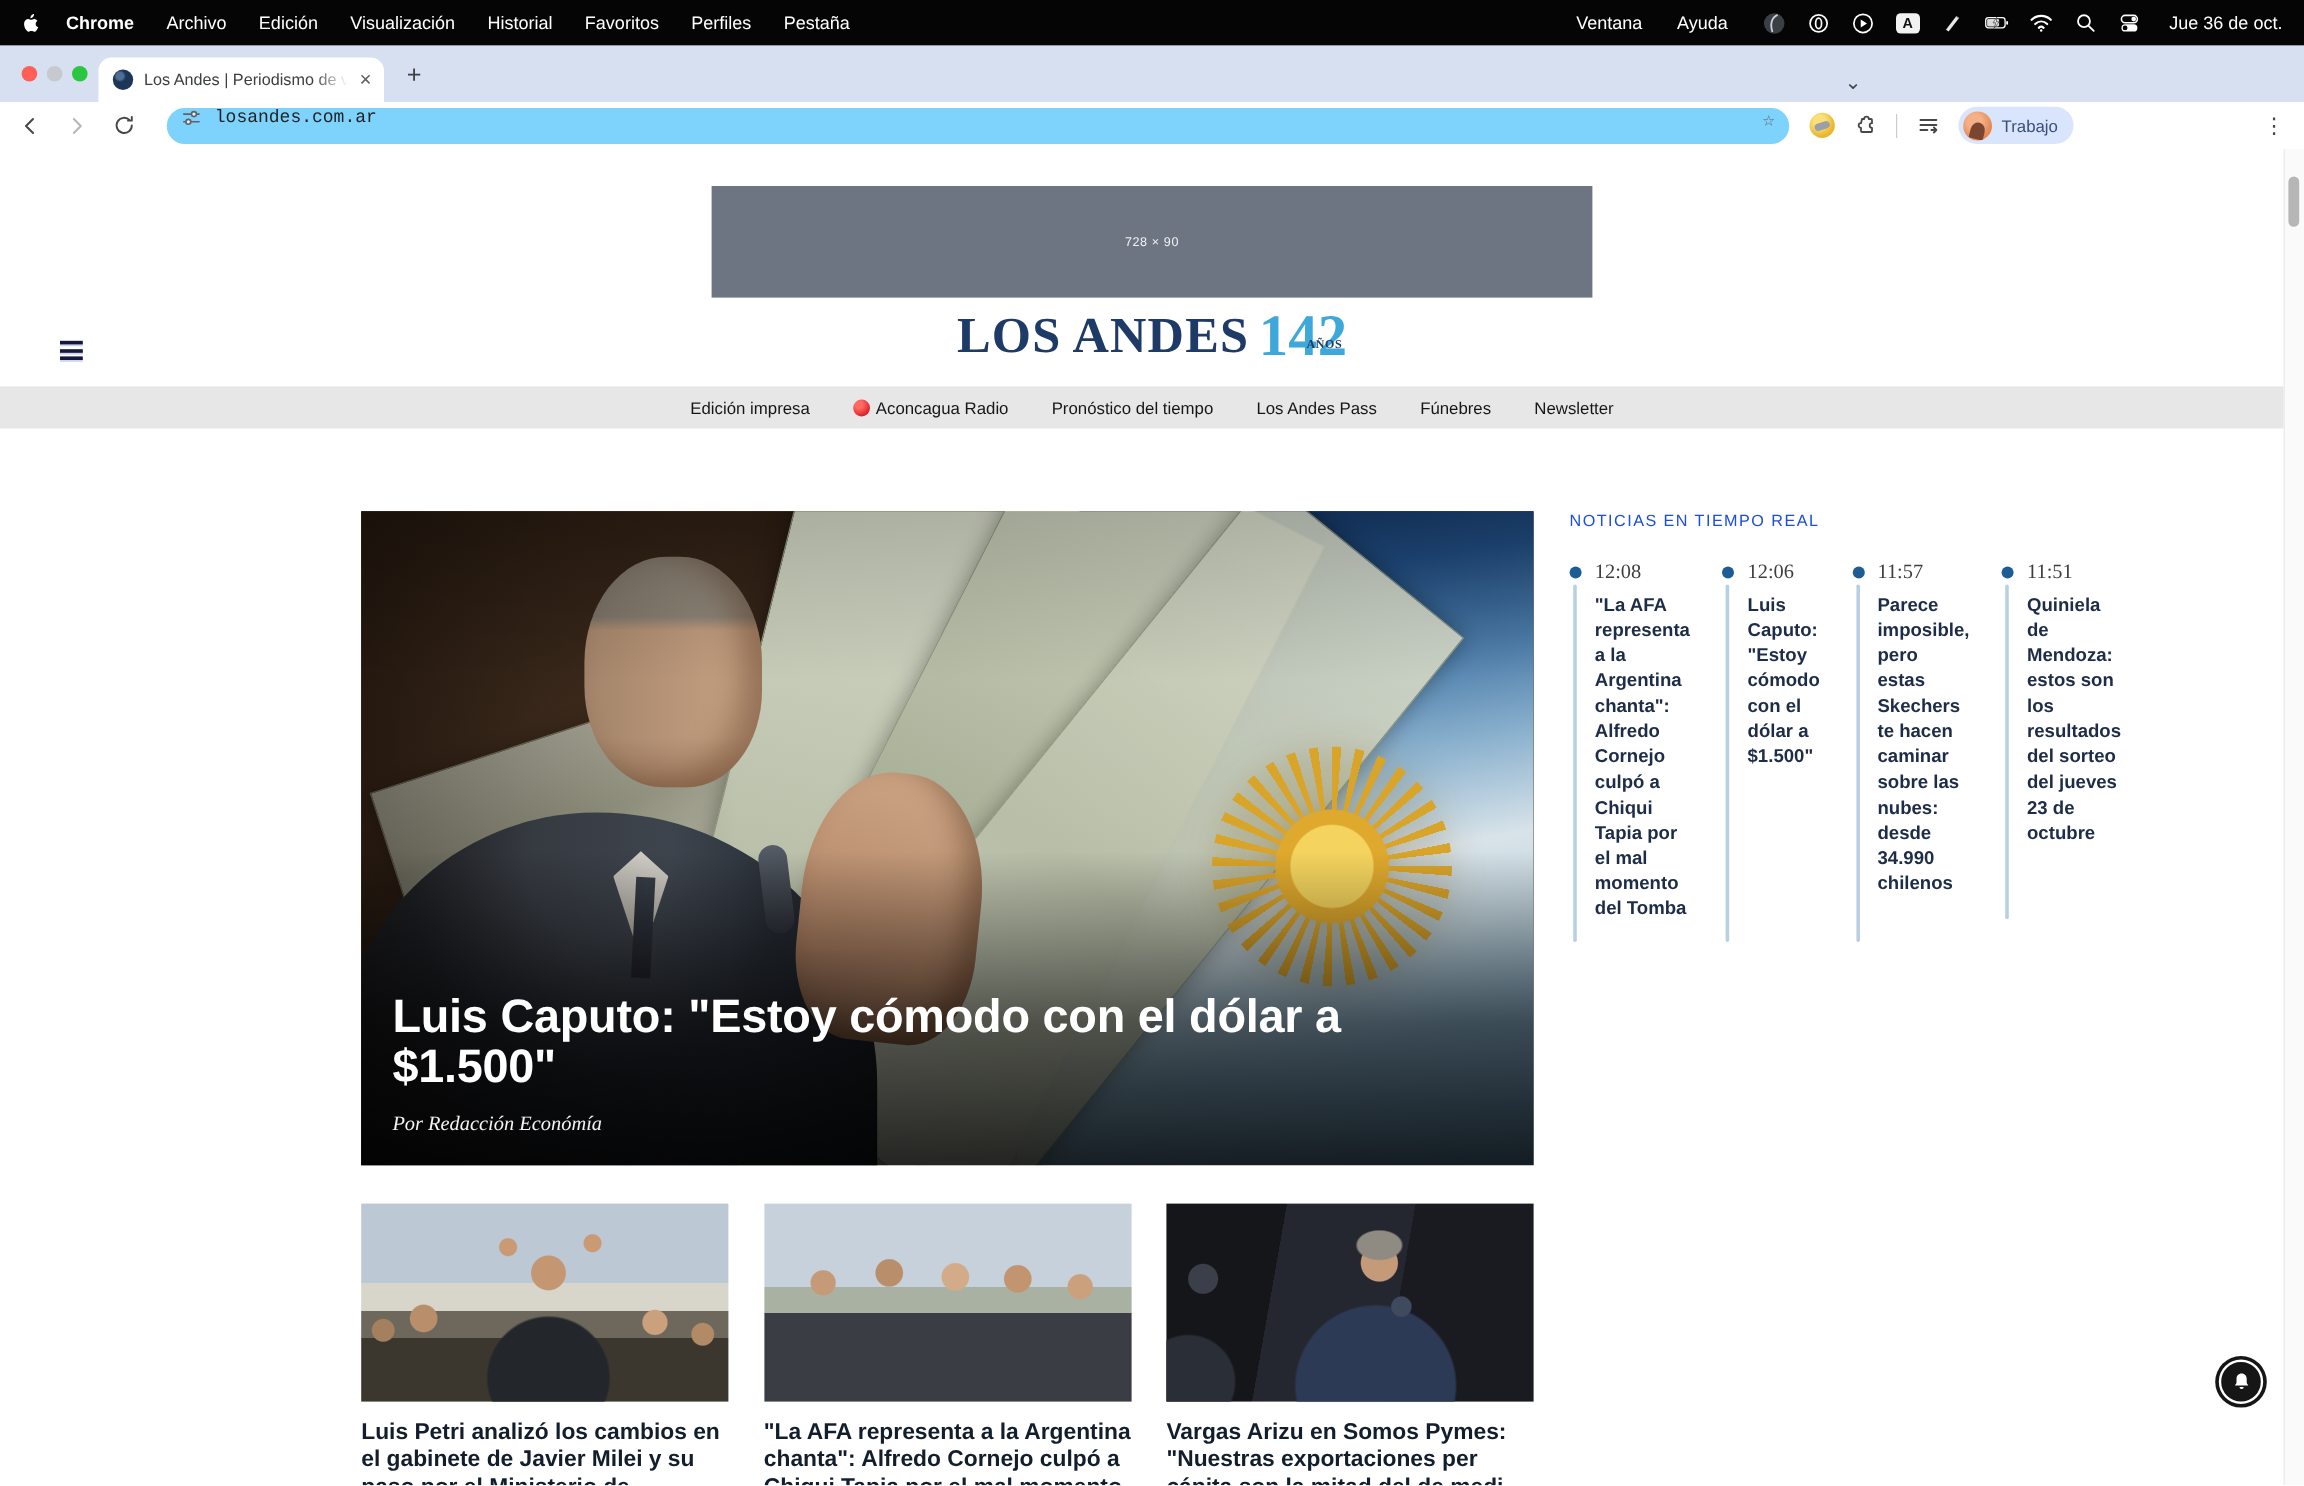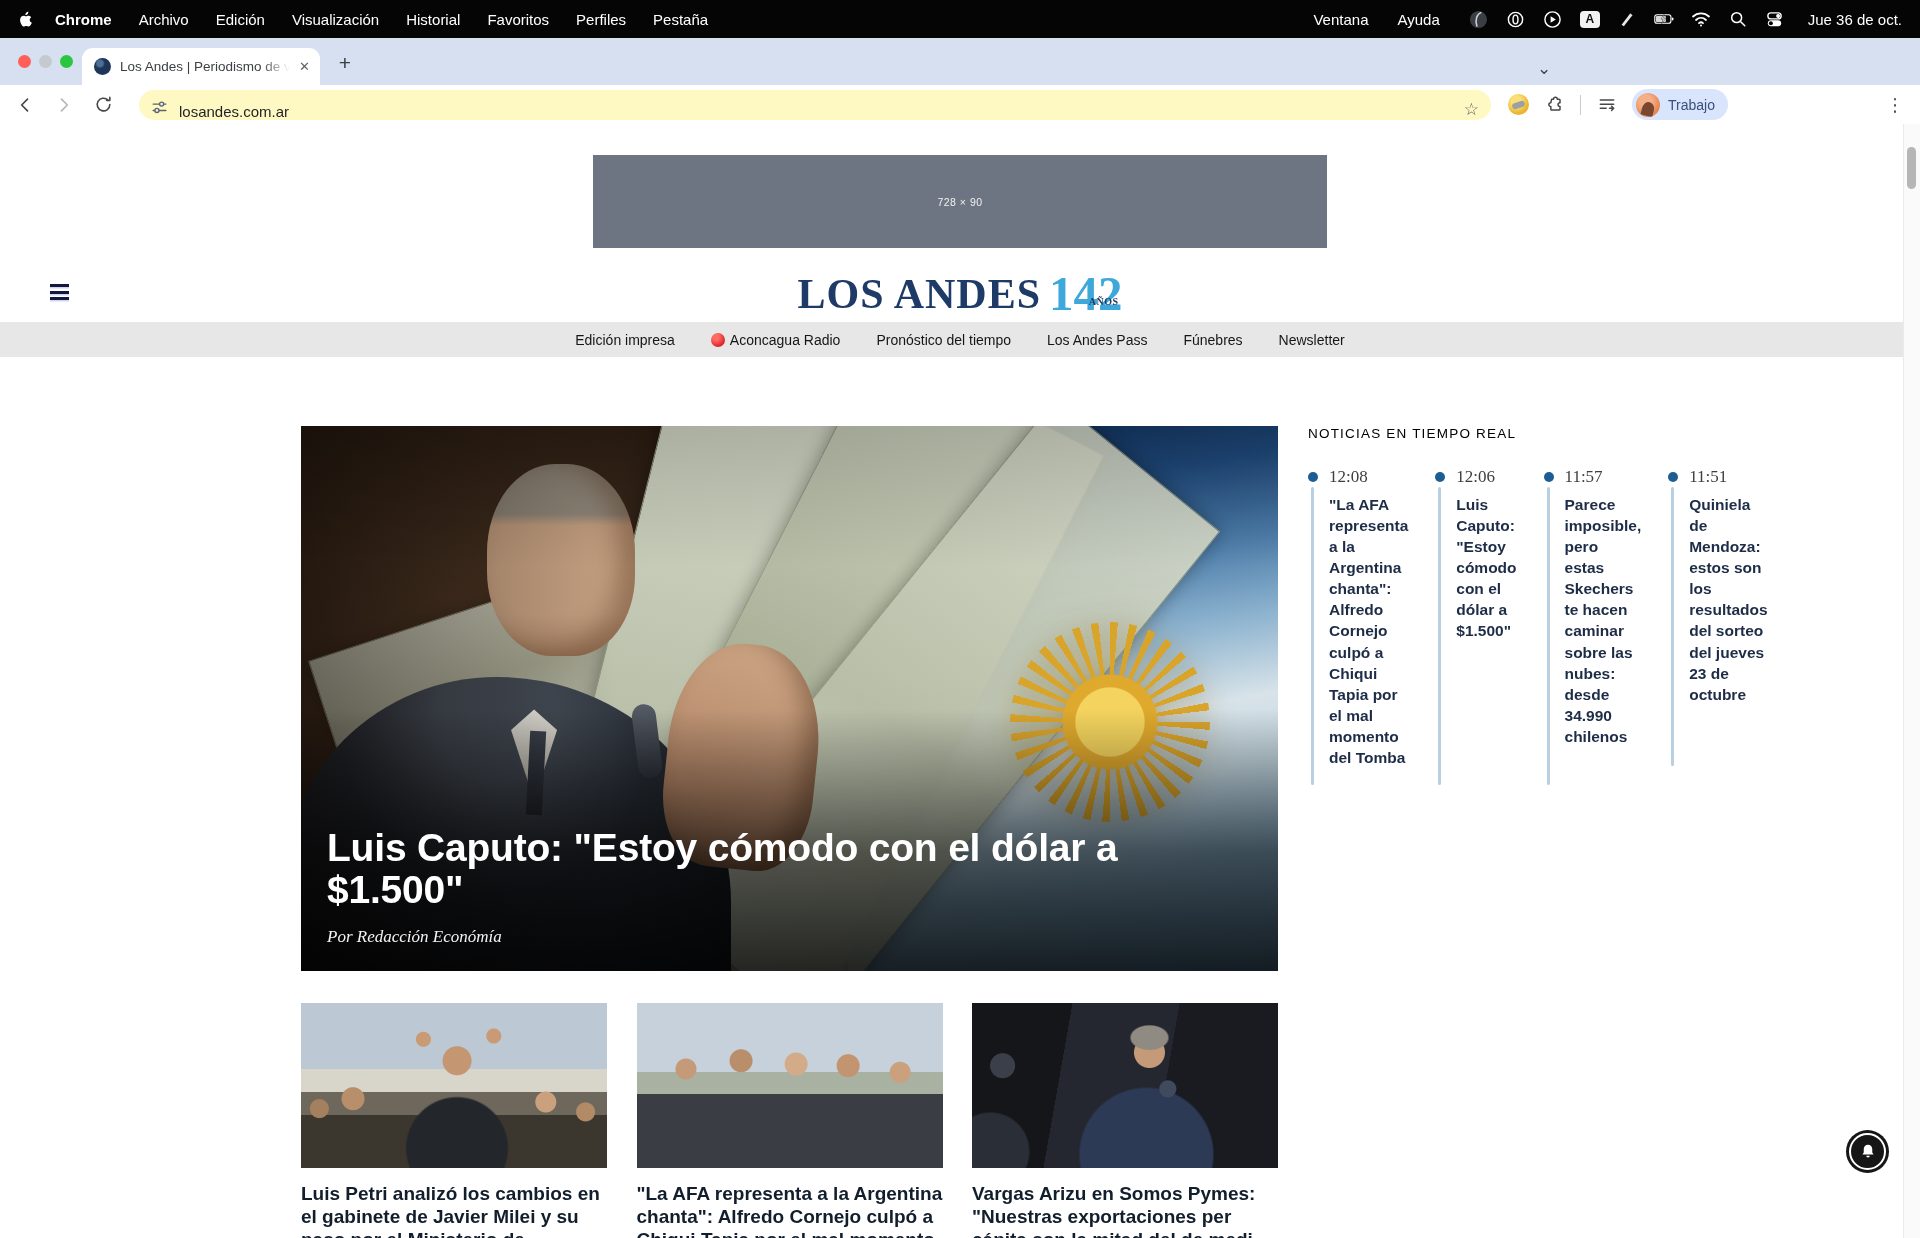--- a/index.html
+++ b/index.html
@@ -28,42 +28,42 @@
   .tab{position:absolute;left:82px;bottom:0;width:238px;height:37px;background:#fff;border-radius:11px 11px 0 0;display:flex;align-items:center;padding:0 10px 0 12px;box-sizing:border-box;}
   .favicon{width:17px;height:17px;border-radius:50%;background:radial-gradient(circle at 35% 32%,#4d6e95 0 3px,#1d3557 5px 100%);flex:0 0 auto;margin-right:9px;}
   .tab-title{flex:1;font-size:13.5px;color:#3c4043;white-space:nowrap;overflow:hidden;-webkit-mask-image:linear-gradient(90deg,#000 82%,transparent 98%);mask-image:linear-gradient(90deg,#000 82%,transparent 98%);}
   .tab-close{font-size:13px;color:#5f6368;margin-left:6px;cursor:default;}
   .newtab{position:absolute;left:332px;bottom:9px;width:26px;height:26px;display:flex;align-items:center;justify-content:center;font-size:21px;color:#3c4043;border-radius:50%;}
   .tab-chevron{position:absolute;left:1537px;bottom:8px;font-size:17px;color:#44474b;line-height:1;}
 
   
   .toolbar{height:39px;background:#fff;display:flex;align-items:center;padding-left:14px;box-sizing:border-box;}
   .nav-btn{width:22px;height:22px;margin-right:17px;display:flex;align-items:center;justify-content:center;}
-  .omnibox{margin-left:8px;width:1352px;height:30px;background:#fef9c3;border-radius:15px;display:flex;align-items:flex-end;padding:0 12px;box-sizing:border-box;gap:11px;}
+  .omnibox{margin-left:8px;width:1352px;height:30px;background:#7dd3fc;border-radius:15px;display:flex;align-items:flex-start;padding:0 12px;box-sizing:border-box;gap:11px;font-family:Liberation Mono, monospace;}
   .url-text{flex:1;font-size:15px;color:#1f2125;}
   .star{font-size:17px;color:#5f6368;}
   .ext-round{width:21px;height:21px;border-radius:50%;background:radial-gradient(circle at 40% 35%,#fbe07a 0 5px,#e9b62d 12px);position:relative;margin-left:17px;flex:0 0 auto;}
   .ext-round::after{content:"";position:absolute;left:4px;top:8px;width:13px;height:6px;border-radius:6px;background:#9aa0a6;transform:rotate(-18deg);}
   .tb-icon{margin-left:16px;display:flex;align-items:center;justify-content:center;}
   .tb-sep{width:1px;height:20px;background:#c9ccd1;margin-left:15px;}
   .profile-chip{margin-left:15px;height:31px;border-radius:16px;background:#d8e5fc;display:flex;align-items:center;padding:0 13px 0 4px;gap:8px;}
   .avatar{width:24px;height:24px;border-radius:50%;background:radial-gradient(circle at 40% 35%,#f5b088 0 6px,#e58a55 14px);position:relative;overflow:hidden;}
   .avatar::after{content:"";position:absolute;left:6px;top:9px;width:12px;height:14px;background:#7a4631;border-radius:50% 50% 0 0;transform:rotate(14deg);}
   .profile-label{font-size:14px;color:#3a4f79;}
   .kebab{margin-left:auto;margin-right:16px;font-size:18px;color:#474747;}
 
   
   .page{position:relative;height:1114px;background:#fff;overflow:hidden;}
   .ad{position:absolute;left:50%;transform:translateX(-50%);top:31px;width:734px;height:93px;background:#6e7582;display:flex;align-items:center;justify-content:center;}
   .ad span{color:rgba(255,255,255,.9);font-size:10.5px;letter-spacing:.5px;}
 
   .hamburger{position:absolute;left:50px;top:160px;width:19px;display:flex;flex-direction:column;gap:3.5px;background:none;border:0;padding:0;cursor:pointer;}
   .hamburger i{display:block;height:3px;background:#15173c;box-shadow:0 1.5px 0 rgba(150,160,215,.45);}
 
-  .masthead{position:absolute;top:148px;left:0;width:100%;text-align:center;}
+  .masthead{position:absolute;top:134px;left:0;width:100%;text-align:center;}
   .logo{display:inline-flex;align-items:flex-end;gap:8px;cursor:pointer;}
   .logo-title{font-family:"Liberation Serif",serif;font-weight:700;font-size:42px;line-height:1;color:#1e3a66;letter-spacing:1px;}
   .logo-num{position:relative;font-family:"Liberation Serif",serif;font-weight:700;font-size:49px;line-height:.88;color:#3ea8db;}
   .logo-anos{position:absolute;left:54%;bottom:8px;font-size:10px;font-weight:700;color:#1e3a66;letter-spacing:.5px;}
 
   .navband{position:absolute;top:198px;left:0;width:100%;height:35px;background:#e7e7e7;display:flex;align-items:center;justify-content:center;gap:36px;font-size:14px;color:#161616;}
   .navband .nav-link{display:flex;align-items:center;gap:5px;cursor:pointer;white-space:nowrap;}
   .red-dot{width:14px;height:14px;border-radius:50%;background:radial-gradient(circle at 35% 30%,#ff6b63 0 3px,#d81f25 10px);}
 
   .content{position:absolute;top:302px;left:301px;width:1317px;display:flex;gap:30px;}
@@ -116,21 +116,21 @@
     radial-gradient(circle 16px at 58% 30%,#c59a78 0 15px,transparent 16px),
     radial-gradient(circle 9px at 64% 52%,#3f4a5f 0 8px,transparent 9px),
     radial-gradient(circle 68px at 57% 92%,#2c3a55 0 66px,transparent 68px),
     radial-gradient(circle 13px at 10% 38%,#3a3f49 0 12px,transparent 13px),
     radial-gradient(circle 40px at 6% 90%,#2a2e36 0 38px,transparent 40px),
     linear-gradient(100deg,#15161a 0 30%,#24272f 30% 62%,#191b20 62% 100%);}
   .card h3{margin:14px 0 0 0;font-size:19px;font-weight:700;color:#121e2c;line-height:1.22;}
 
   
   .live{width:310px;}
-  .live h2{margin:0 0 26px 0;font-size:13.5px;font-weight:500;color:#000000;letter-spacing:1.2px;}
+  .live h2{margin:0 0 26px 0;font-size:13.5px;font-weight:500;color:#1d4ed8;letter-spacing:1.2px;}
   .live-list{display:flex;flex-direction:row;gap:27px;}
   .live-item{position:relative;padding-left:21px;cursor:pointer;}
   .live-item::before{content:"";position:absolute;left:0;top:5px;width:10px;height:10px;border-radius:50%;background:#1e5d94;}
   .live-item::after{content:"";position:absolute;left:3px;top:20px;bottom:-17px;width:3px;border-radius:2px;background:#b9d0e2;}
   .live-item:last-child::after{bottom:2px;}
   .live-time{font-family:"Liberation Serif",serif;font-size:17px;color:#3e3e3e;}
   .live-headline{margin-top:7px;font-size:15.5px;font-weight:700;color:#1d2c47;line-height:1.36;}
 
   
   .bell{position:absolute;right:31px;bottom:65px;width:43px;height:43px;border-radius:50%;background:#161616;border:0;cursor:pointer;display:flex;align-items:center;justify-content:center;}

